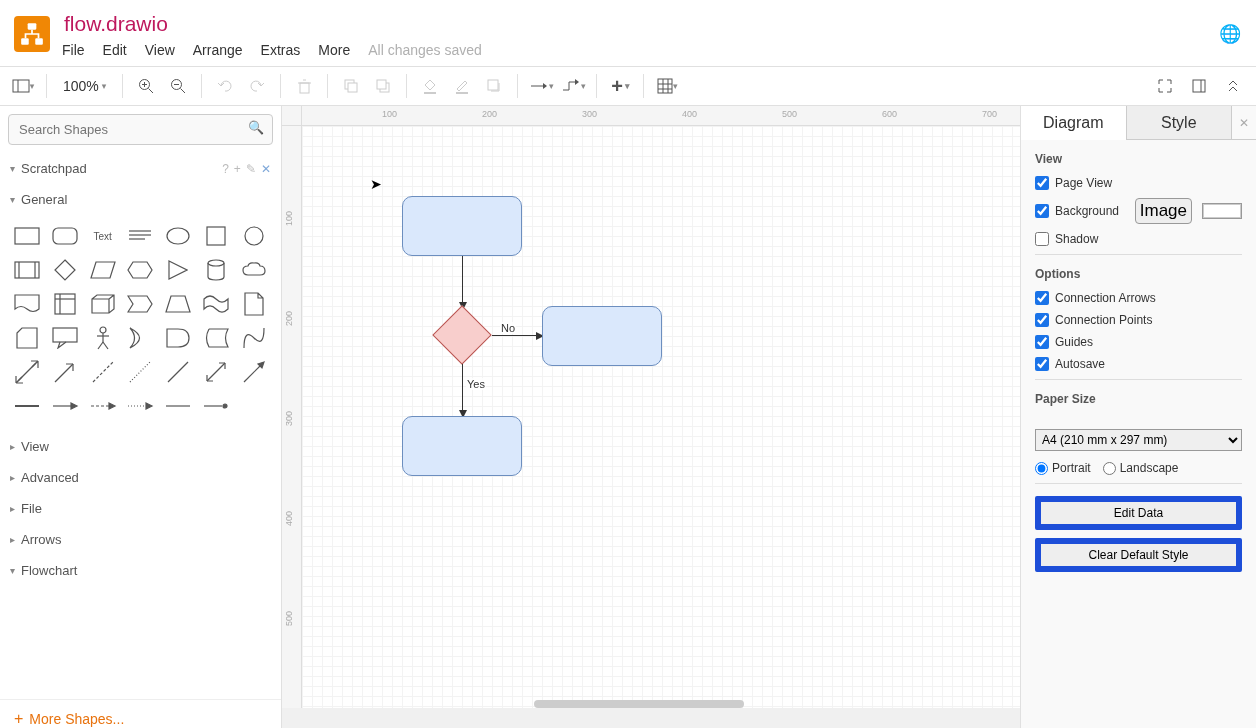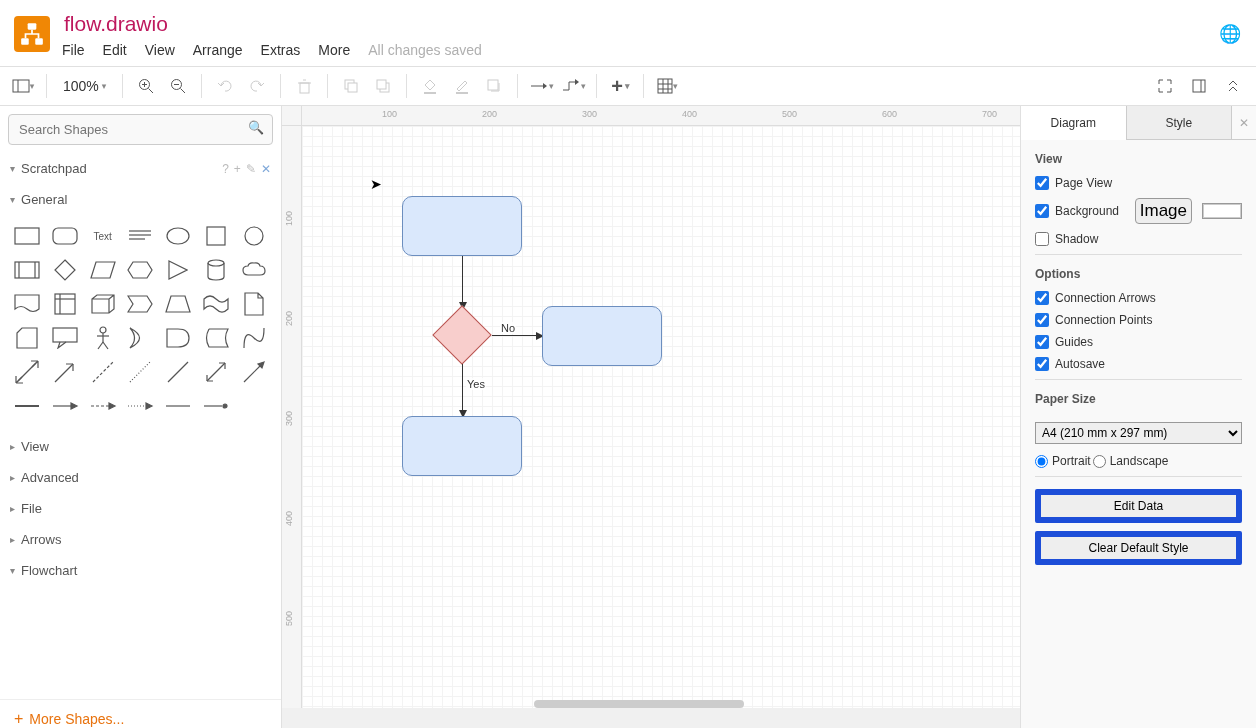--- a/index.html
+++ b/index.html
@@ -69,33 +69,33 @@
 .hscrollbar { position: absolute; bottom: 30px; left: 252px; width: 210px; height: 8px; background: #ccc; border-radius: 4px; }
 
 .page-tabs { height: 30px; border-top: 1px solid #e0e0e0; background: #fafafa; display: flex; align-items: stretch; }
 .tab-menu-btn { width: 30px; display: flex; align-items: center; justify-content: center; border-right: 1px solid #e0e0e0; color: #888; cursor: pointer; }
 .page-tab { padding: 0 32px; display: flex; align-items: center; border-right: 1px solid #e0e0e0; font-size: 13px; cursor: pointer; background: #f5f5f5;}
 .page-tab.active { background: #fff; color: #e8730f; font-weight: 500; }
 .add-page { width: 30px; display: flex; align-items: center; justify-content: center; color: #888; cursor: pointer; font-size: 18px; }
 
 .sidebar-right { width: 236px; border-left: 1px solid #e0e0e0; background: #f9f9f9; display: flex; flex-direction: column; font-size: 12px; }
 .rtabs { display: flex; height: 34px; }
-.rtab { flex: 1; display: flex; align-items: center; justify-content: center; border-bottom: 1px solid #ccc; border-right: 1px solid #ccc; background: #eee; cursor: pointer; font-size: 12px;}
+.rtab { flex: 1; display: flex; align-items: center; justify-content: center; border-bottom: 1px solid #ccc; border-right: 1px solid #ccc; background: #eee; cursor: pointer; font-size: 16px;}
 .rtab.active { background: #fff; border-bottom: none; font-weight: 500; }
 .rtabs .close { width: 24px; display:flex; align-items:center; justify-content:center; border-bottom:1px solid #ccc; color:#aaa; cursor:pointer;}
 .rpanel { padding: 12px 14px; }
 .rpanel h4 { font-size: 12px; font-weight: 600; color: #555; margin-bottom: 10px; }
 .check-row { display: flex; align-items: center; gap: 6px; margin-bottom: 8px; font-size: 12px; }
 .check-row input[type=checkbox] { width: 14px; height: 14px; accent-color: #1a73e8; }
 .grid-size { width: 42px; border: 1px solid #999; padding: 2px 4px; text-align: right; font-size: 11px; margin-left: auto;}
 .swatch { width: 40px; height: 16px; border: 1px solid #999; margin-left: 4px; cursor:pointer; background:#fff; box-shadow: inset 0 0 0 1px #ccc;}
 .img-btn { border: 1px solid #999; background: #eee; padding: 2px 4px; font-size: 17px; margin-left: auto; cursor:pointer; border-radius: 4px;}
 .sep-line { border-top: 1px solid #ddd; margin: 8px 0 12px; }
-.paper-select { display:block; width: 100%; margin-top: 16px; border:1px solid #999; padding: 2px; font-size:12px; }
-.radio-row { display:flex; gap: 2px; margin-top:10px; font-size:12px; }
+.paper-select { display:block; width: 100%; margin-top: 23px; border:1px solid #999; padding: 2px; font-size:12px; }
+.radio-row { display:flex; gap: 12px; margin-top:10px; font-size:12px; }
 .radio-row label { display:flex; align-items:center; gap:4px;}
 .act-btn { display:block; width:100%; margin-top:8px; border:6px solid #1d4ed8; background:#eee; padding:4px 0; font-size:12px; cursor:pointer; border-radius:2px;}
 </style>
 </head>
 <body>
 
 <div class="header">
   <div class="logo">
     <svg viewBox="0 0 24 24">
         <g fill="#fff">

